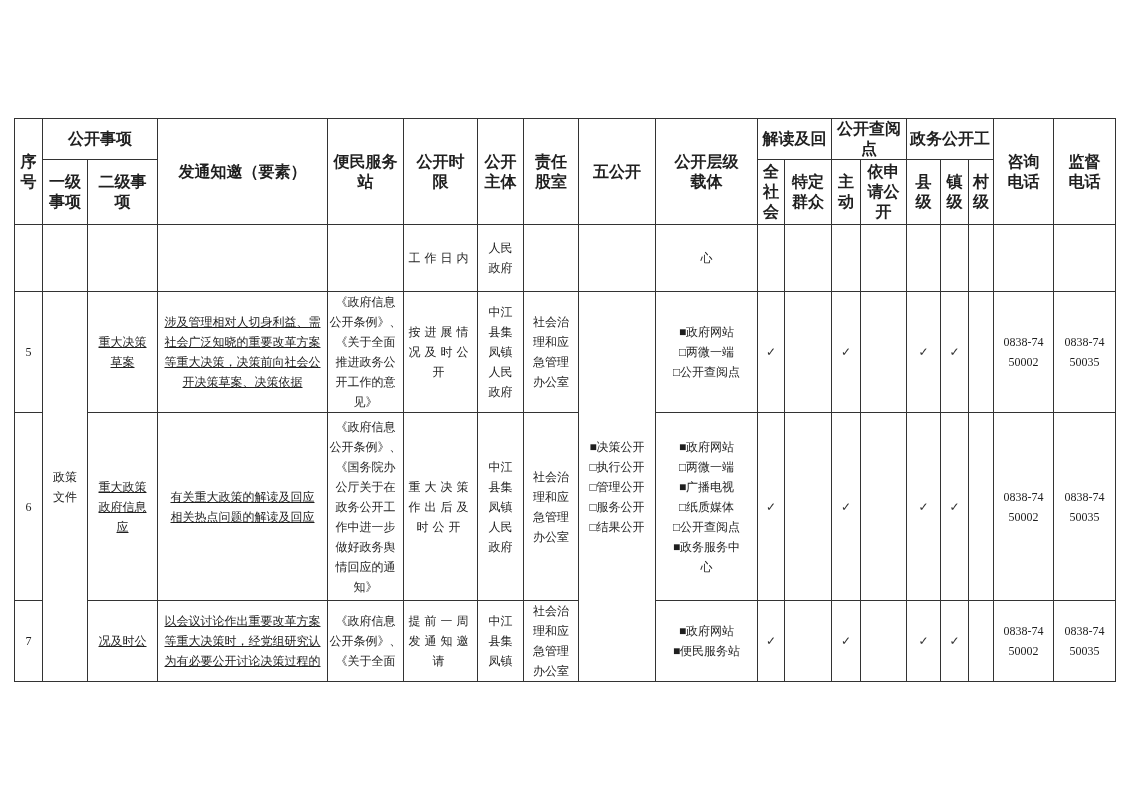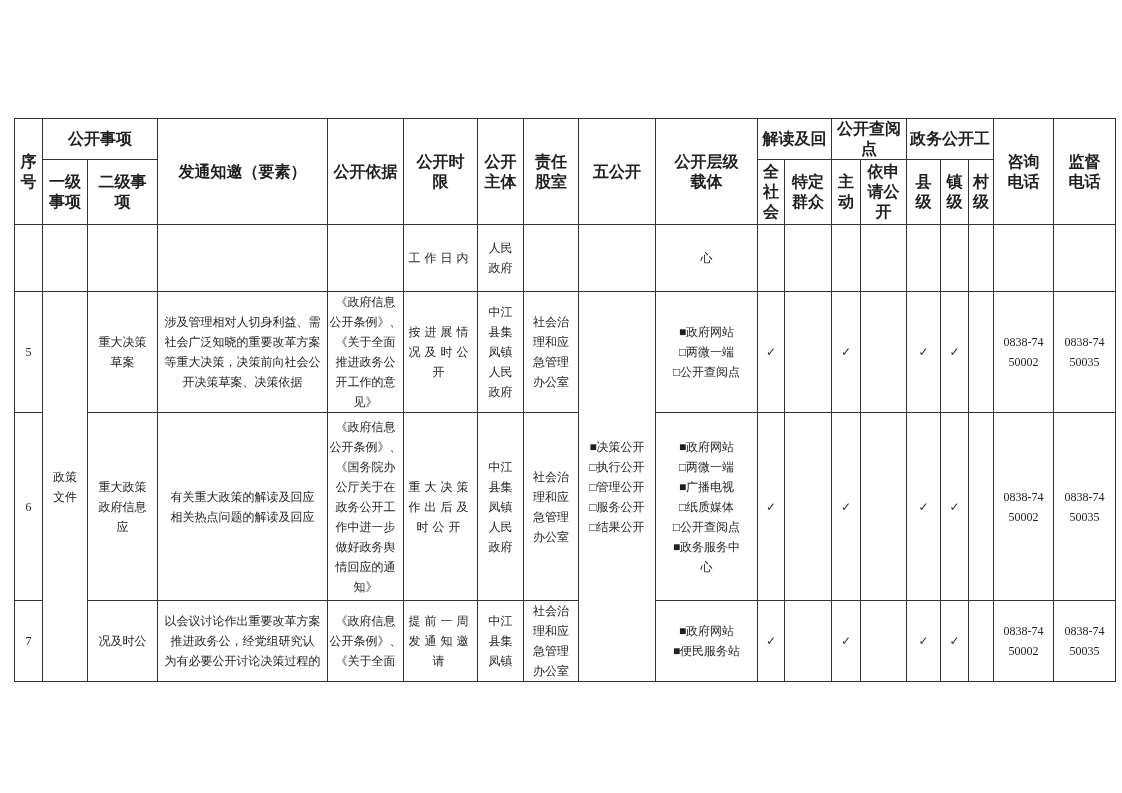--- a/index.html
+++ b/index.html
@@ -31,21 +31,21 @@
     line-height: 20px;
     text-align: center;
     vertical-align: middle;
     font-weight: normal;
   }
   .gov-table th {
     font-weight: bold;
     font-size: 16px;
   }
   
-  .al-left   { text-align: left; padding: 0 6px; }
+  .al-left   { text-align: left; padding: 0 6px; text-decoration: underline; }
   .list      { text-align: left; padding-left: 8px; padding-right: 2px; }
   .spread    { text-align: left; padding-left: 7px; letter-spacing: 4px; margin-left: 44px; }
   .v-top     { vertical-align: top; padding-top: 2px; }
   .tight     { line-height: 16px; }
   .check     { font-size: 13px; color: #333; }
   .phone     { font-size: 13px; margin-top: 30px; }
 </style>
 </head>
 <body>
 
@@ -71,21 +71,21 @@
       <col style="width:60px">
     <col style="width:62px">
   </colgroup>
 
   <thead>
     <tr style="height:30px">
       <th rowspan="2">序
 号</th>
       <th colspan="2">公开事项</th>
       <th rowspan="2">发通知邀（要素）</th>
-      <th rowspan="2">公开依据</th>
+      <th rowspan="2">便民服务站</th>
       <th rowspan="2">公开时
 限</th>
       <th rowspan="2">公开
 主体</th>
       <th rowspan="2">责任
 股室</th>
       <th rowspan="2">五公开</th>
       <th rowspan="2">公开层级
 载体</th>
       <th colspan="2">解读及回</th>
@@ -239,21 +239,21 @@
       <td class="phone">0838-74
 50002</td>
       <td class="phone">0838-74
 50035</td>
     </tr>
 
     <tr style="height:70px">
       <td>7</td>
       <td class="al-left">况及时公</td>
       <td class="al-left v-top">以会议讨论作出重要改革方案
-推进政务公，经党组研究认
+等重大决策时，经党组研究认
 为有必要公开讨论决策过程的</td>
       <td class="v-top">《政府信息
 公开条例》、
 《关于全面</td>
       <td class="spread v-top">提前一周
 发通知邀
 请</td>
       <td class="v-top">中江
 县集
 凤镇</td>

